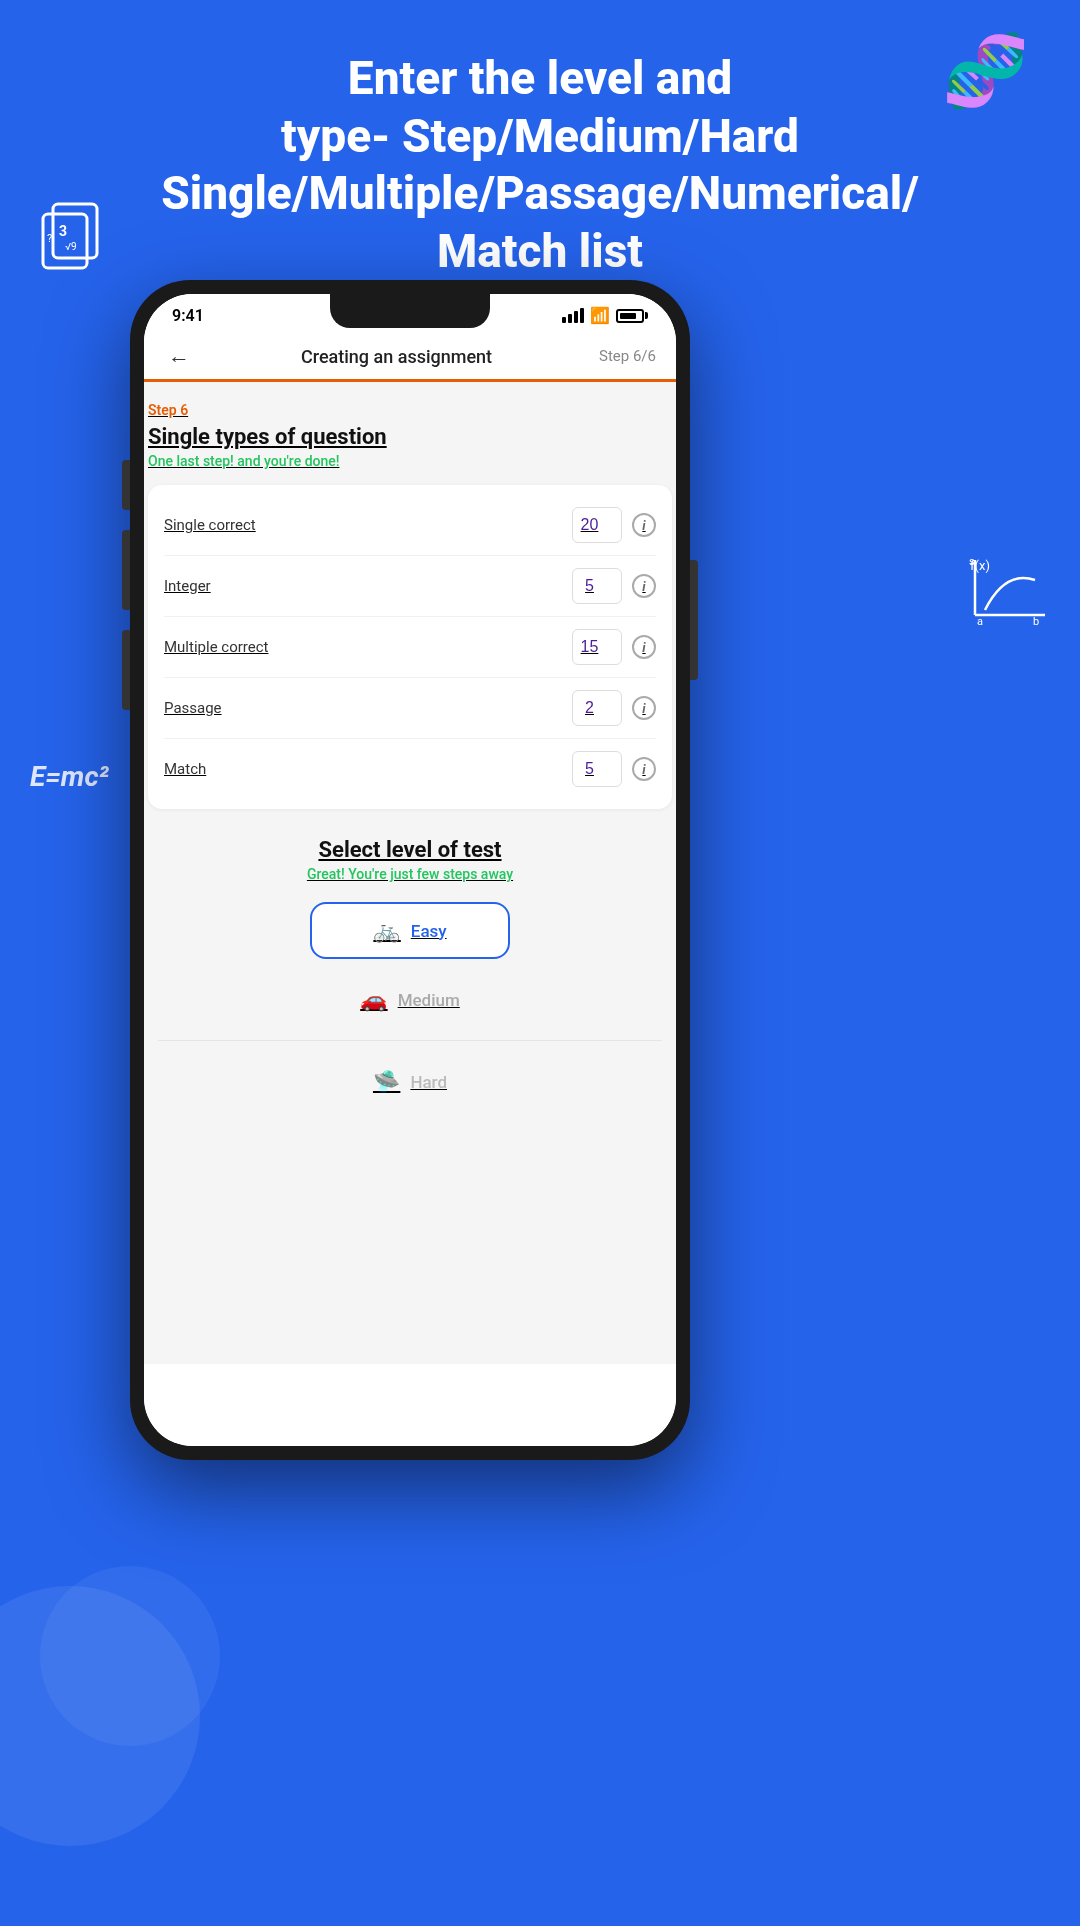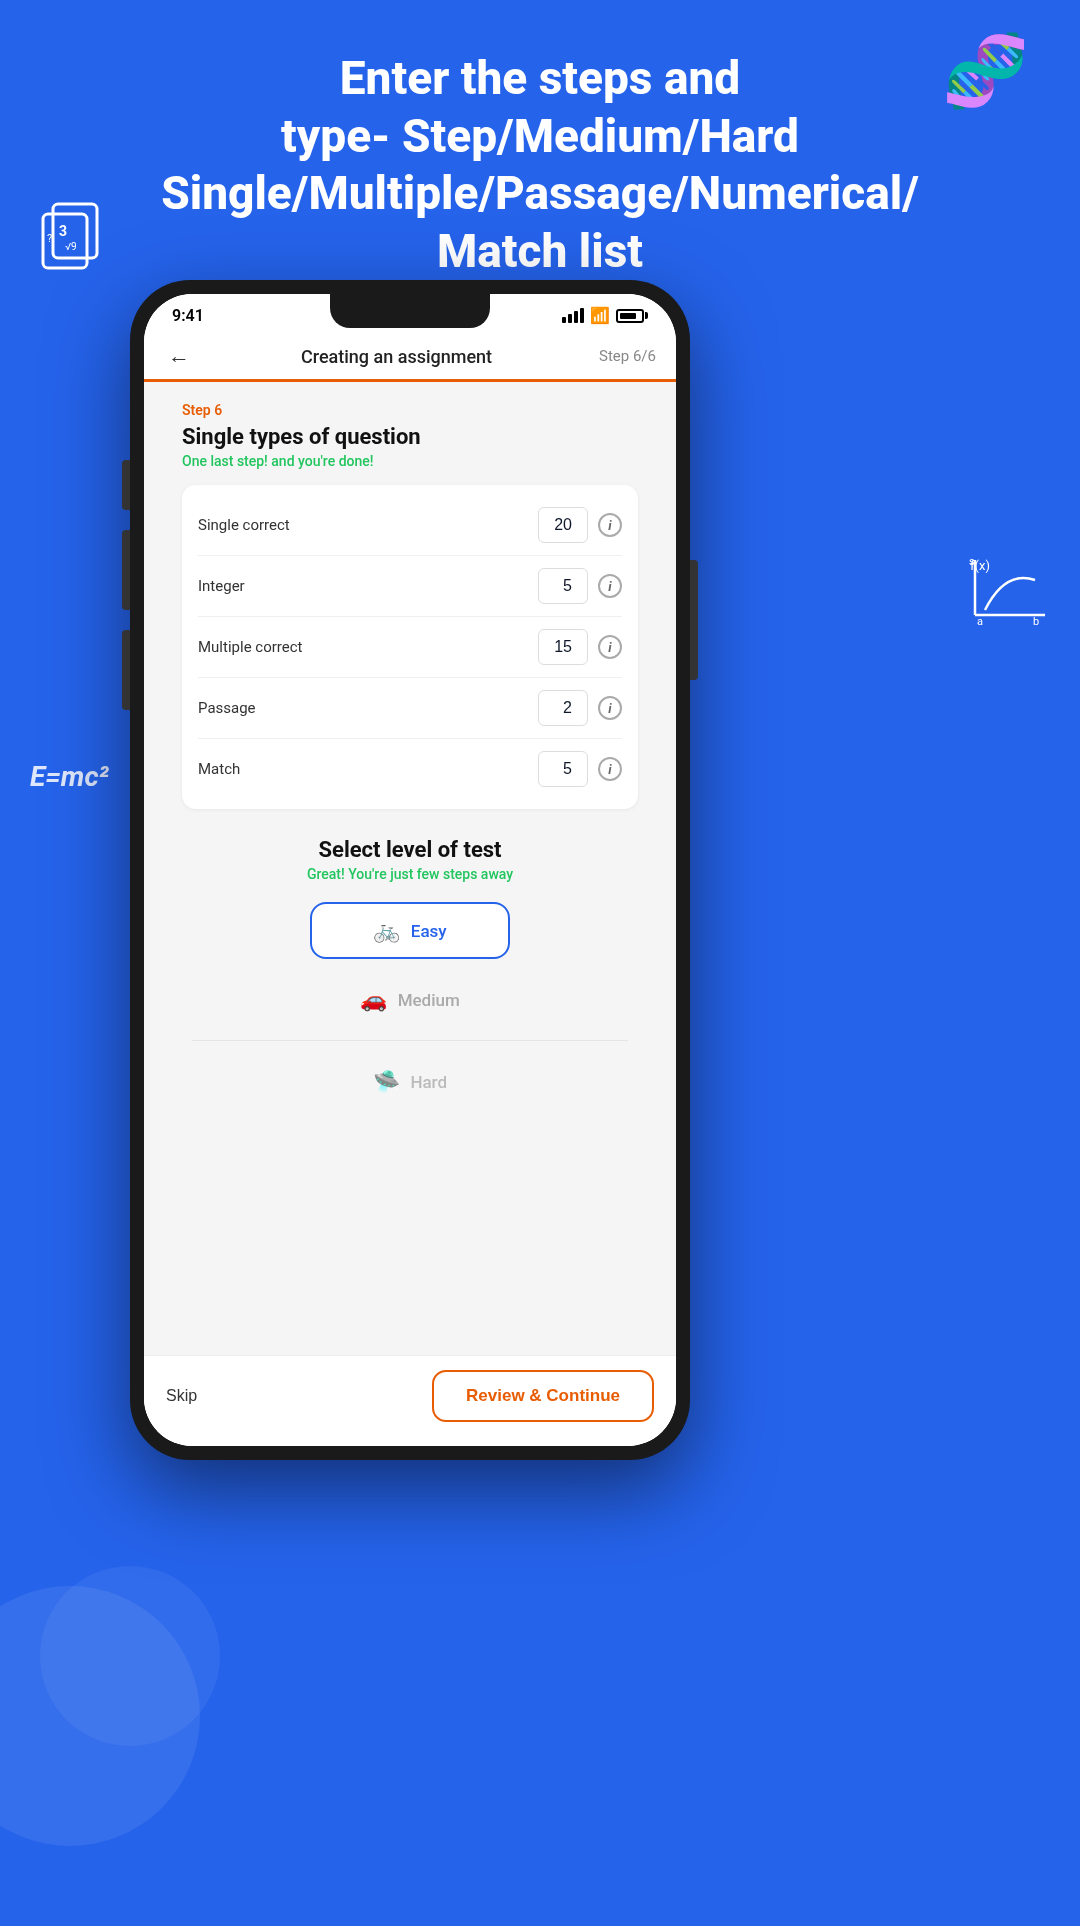--- a/index.html
+++ b/index.html
@@ -250,24 +250,25 @@
       color: #222;
     }
 
     .nav-step {
       font-size: 15px;
       color: #888;
     }
 
     
     .main-content {
-      padding: 20px 38px;
+      padding: 20px 4px;
       background: #f5f5f5;
       height: calc(100% - 100px - 70px);
       overflow-y: auto;
+      text-decoration: underline;
     }
 
     .step-label {
       font-size: 14px;
       color: #e85d04;
       font-weight: 600;
       margin-bottom: 6px;
     }
 
     .section-title {
@@ -308,23 +309,23 @@
       font-size: 15px;
       color: #333;
       flex: 1;
     }
 
     .question-input {
       width: 50px;
       height: 36px;
       border: 1.5px solid #ddd;
       border-radius: 6px;
-      text-align: right;
+      text-align: center;
       font-size: 16px;
-      color: #0f172a;
+      color: #4c1d95;
       font-weight: 500;
       margin-right: 10px;
       outline: none;
     }
 
     .info-btn {
       width: 24px;
       height: 24px;
       border-radius: 50%;
       border: 2px solid #aaa;
@@ -462,21 +463,21 @@
     <line x1="10" y1="65" x2="80" y2="65" stroke="white" stroke-width="2.5" marker-end="url(#arr)"></line>
     <line x1="10" y1="65" x2="10" y2="10" stroke="white" stroke-width="2.5"></line>
     <path d="M20 60 Q40 20 70 30" stroke="white" stroke-width="2.5" fill="none"></path>
     <text x="12" y="75" fill="white" font-size="11">a</text>
     <text x="68" y="75" fill="white" font-size="11">b</text>
     <text x="4" y="15" fill="white" font-size="11">s</text>
   </svg>
 </div>
 
 <div class="header-text">
-  <span>Enter the steps and</span><br>
+  <span>Enter the level and</span><br>
   <span>type- Step/Medium/Hard</span><br>
   <span>Single/Multiple/Passage/Numerical/</span><br>
   <span>Match list</span>
 </div>
 
 <div class="phone-frame">
   <div class="side-btn-left"></div>
   <div class="side-btn-left2"></div>
   <div class="side-btn-left3"></div>
   <div class="side-btn-right"></div>
@@ -569,20 +570,16 @@
 
           <div class="level-btn hard">
             <span class="level-icon">🛸</span>
             <span>Hard</span>
           </div>
 
         </div>
 
       </div>
 
-      <div class="footer">
-        <button class="skip-btn">Skip</button>
-        <button class="review-btn">Review &amp; Continue</button>
-      </div>
 
     </div>
   </div>
 </div>
 
 </body></html>

